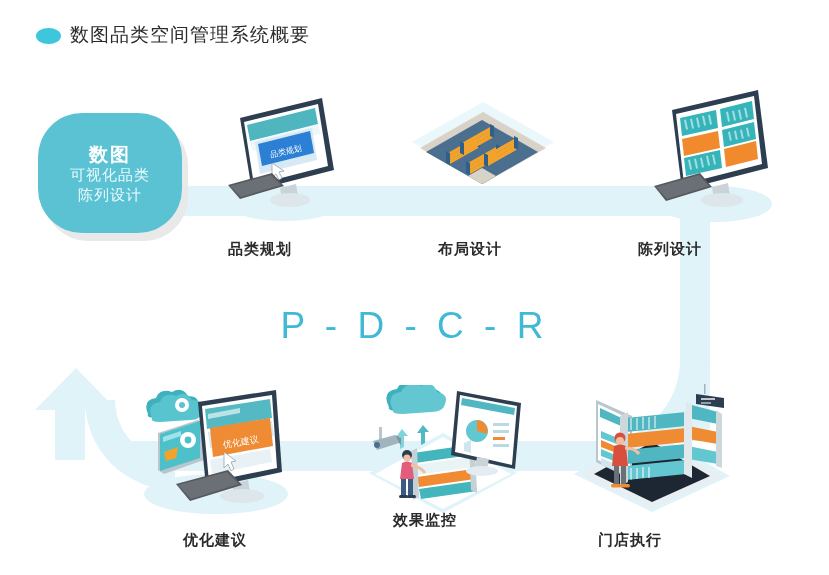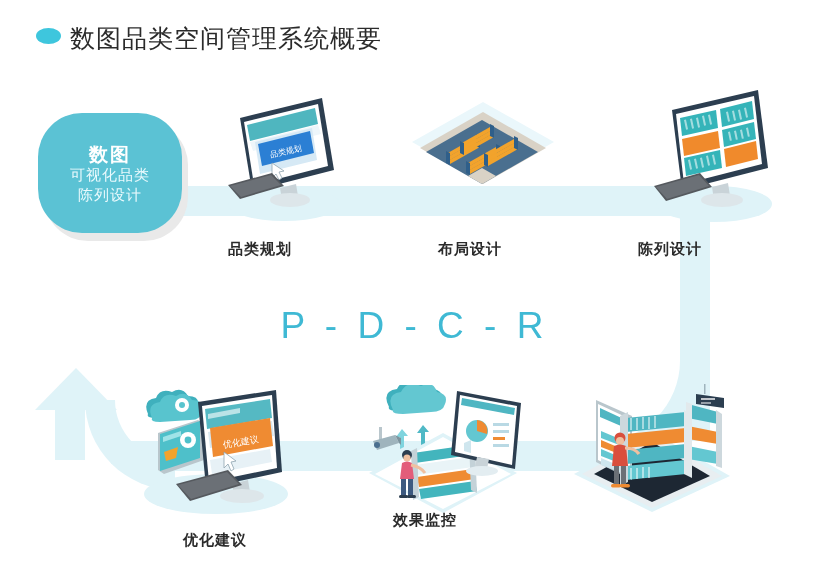--- a/index.html
+++ b/index.html
@@ -14,21 +14,21 @@
   .abs{position:absolute;}
 
   
   #header{left:0;top:0;width:829px;height:70px;}
   #title-bullet{
     left:36px;top:28px;width:25px;height:16px;border-radius:50%;
     background:#3ec6dd;
   }
   #page-title{
     left:70px;top:22px;
-    font-size:25px;color:#2b2b2b;letter-spacing:1px;
+    font-size:19px;color:#2b2b2b;letter-spacing:1px;
     font-family:"DejaVu Sans","Liberation Sans",sans-serif;
     white-space:nowrap;
   }
 
   
   .ribbon{background:#dff3f8;}
   #ribbon-top{
     left:150px;top:186px;width:560px;height:30px;
     background:#dff3f8;
   }
@@ -409,14 +409,15 @@
     </svg>
   </div>
 
   <div class="abs" id="pdcr">P - D - C - R</div>
 
   <div class="abs step-label" id="label-1">品类规划</div>
   <div class="abs step-label" id="label-2">布局设计</div>
   <div class="abs step-label" id="label-3">陈列设计</div>
   <div class="abs step-label" id="label-4">优化建议</div>
   <div class="abs step-label" id="label-5">效果监控</div>
+  <div class="abs step-label" id="label-6">门店执行</div>
 
 </div>
 
 </body></html>

